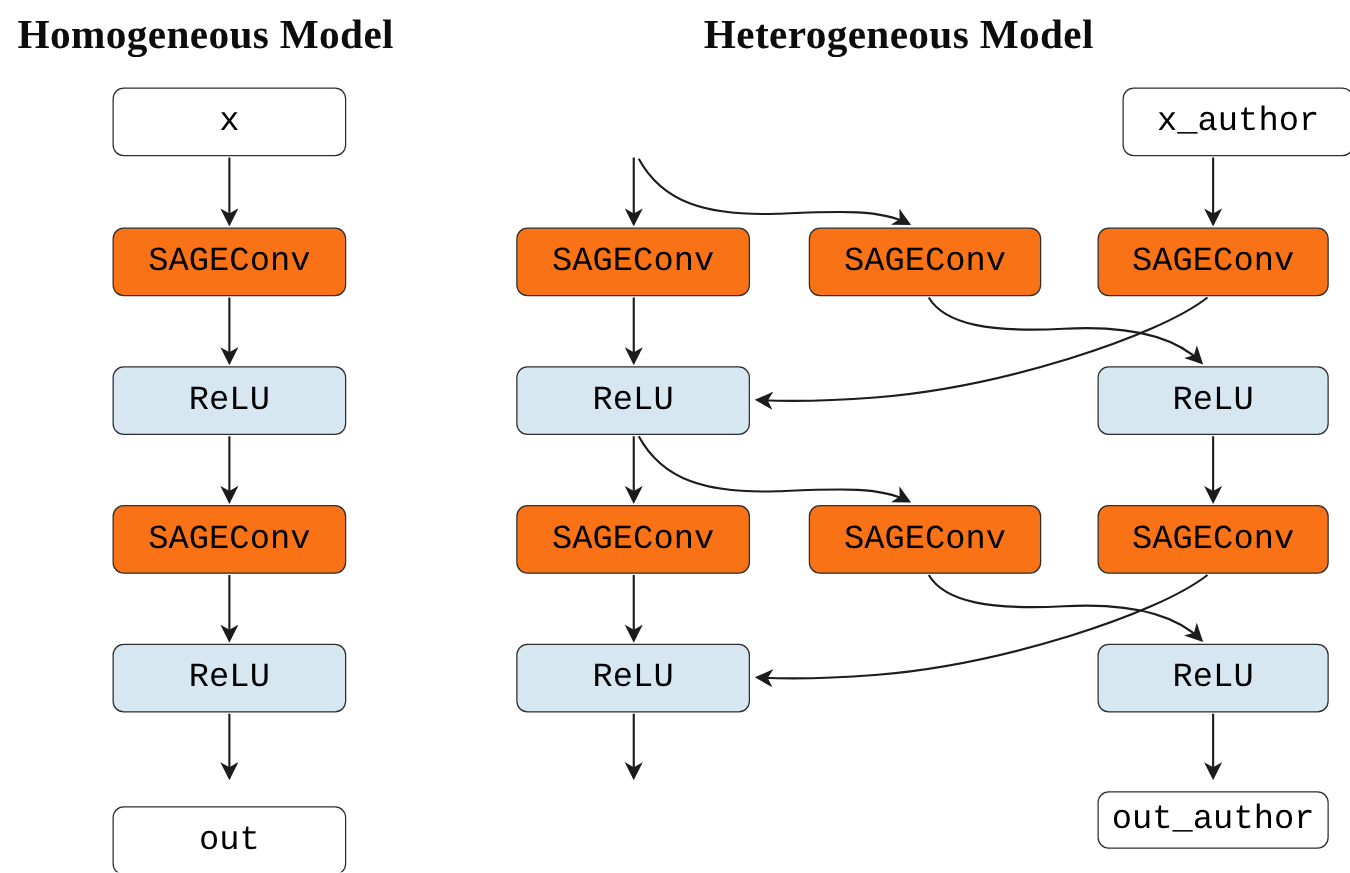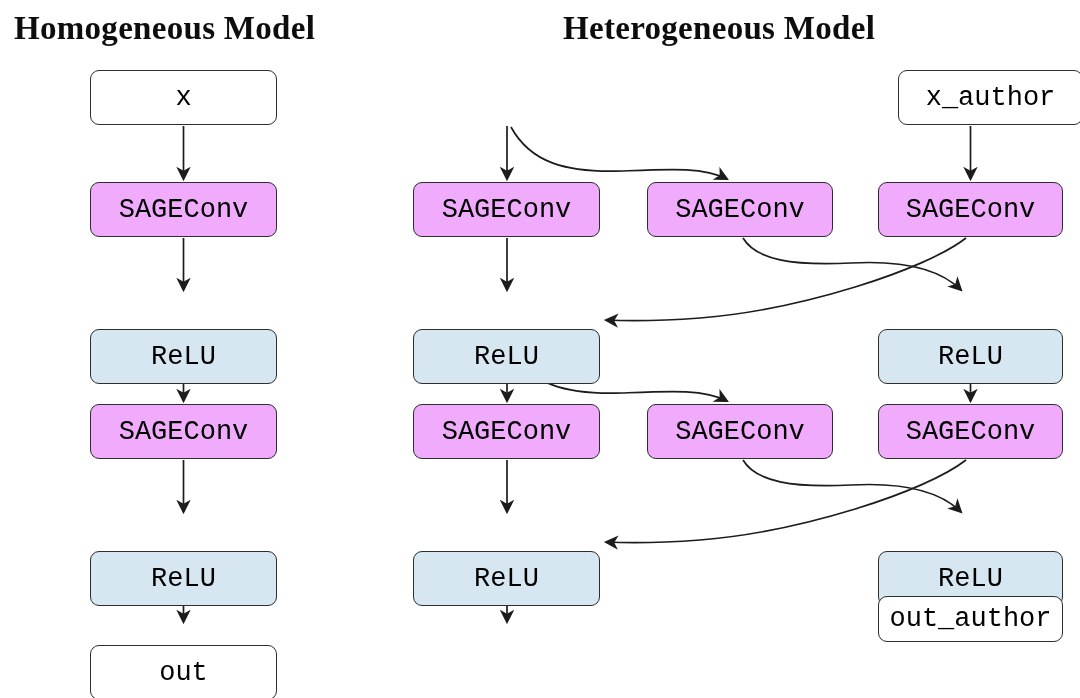--- a/index.html
+++ b/index.html
@@ -4,22 +4,22 @@
 <style>
   html,body{margin:0;padding:0;background:#ffffff;}
   #stage{position:relative;width:1080px;height:698px;background:#ffffff;overflow:hidden;
          font-family:"Liberation Sans",sans-serif;}
   .title{position:absolute;font-family:"Liberation Serif",serif;font-weight:bold;
          font-size:33px;color:#0d0d0d;letter-spacing:0.3px;white-space:nowrap;}
   .node{position:absolute;box-sizing:border-box;border:1.6px solid #2e2e2e;border-radius:9px;
         display:flex;align-items:center;justify-content:center;
         font-family:"Liberation Mono",monospace;font-size:27px;color:#000;white-space:nowrap;}
   .io{background:#ffffff;}
-  .conv{background:#f0abfc;text-align:right;}
-  .relu{background:#d6e7f1;margin-top:36px;}
+  .conv{background:#f97316;text-align:right;}
+  .relu{background:#d6e7f1;}
   svg.arrows{position:absolute;left:0;top:0;width:1080px;height:698px;pointer-events:none;}
   svg.arrows path.edge{fill:none;stroke:#1c1c1c;stroke-width:1.7px;}
 </style>
 </head>
 <body>
 
 <div id="stage">
 
   <svg class="arrows" viewBox="0 0 1080 698">
     <defs>
@@ -68,15 +68,15 @@
   <div class="node relu" style="left:413px;top:515px;width:187px;height:55px;">ReLU</div>
 
   <div class="node conv" style="left:647px;top:182px;width:186px;height:55px;">SAGEConv</div>
   <div class="node conv" style="left:647px;top:404px;width:186px;height:55px;">SAGEConv</div>
 
   <div class="node io" style="left:898px;top:70px;width:185px;height:55px;">x_author</div>
   <div class="node conv" style="left:878px;top:182px;width:185px;height:55px;">SAGEConv</div>
   <div class="node relu" style="left:878px;top:293px;width:185px;height:55px;">ReLU</div>
   <div class="node conv" style="left:878px;top:404px;width:185px;height:55px;">SAGEConv</div>
   <div class="node relu" style="left:878px;top:515px;width:185px;height:55px;">ReLU</div>
-  <div class="node io" style="left:878px;top:596px;width:185px;height:46px;">out_author</div>
+  <div class="node io" style="left:878px;top:633px;width:185px;height:46px;">out_author</div>
 
 </div>
 
 </body></html>

